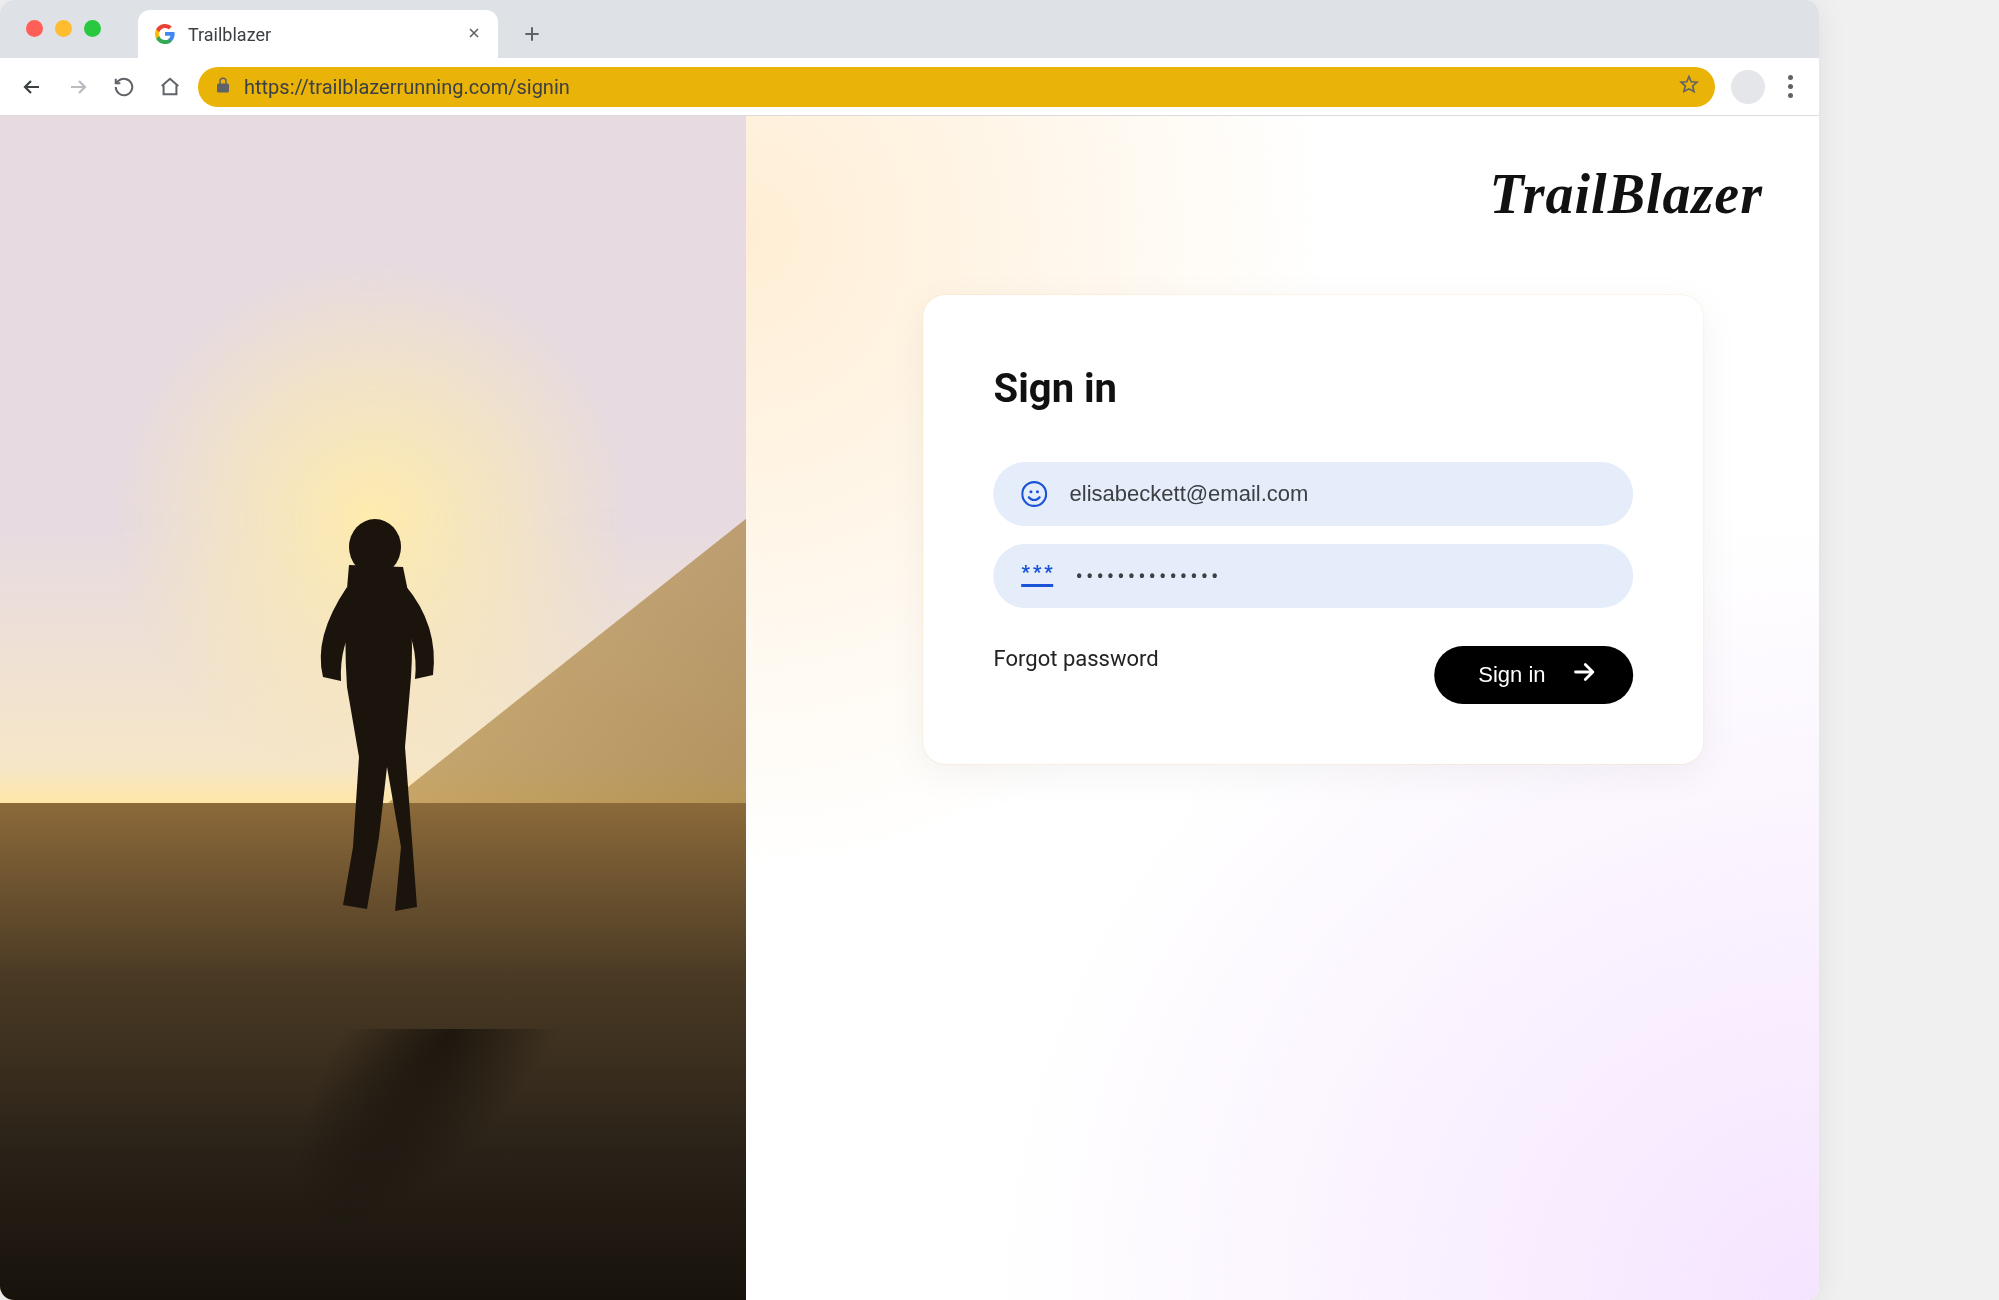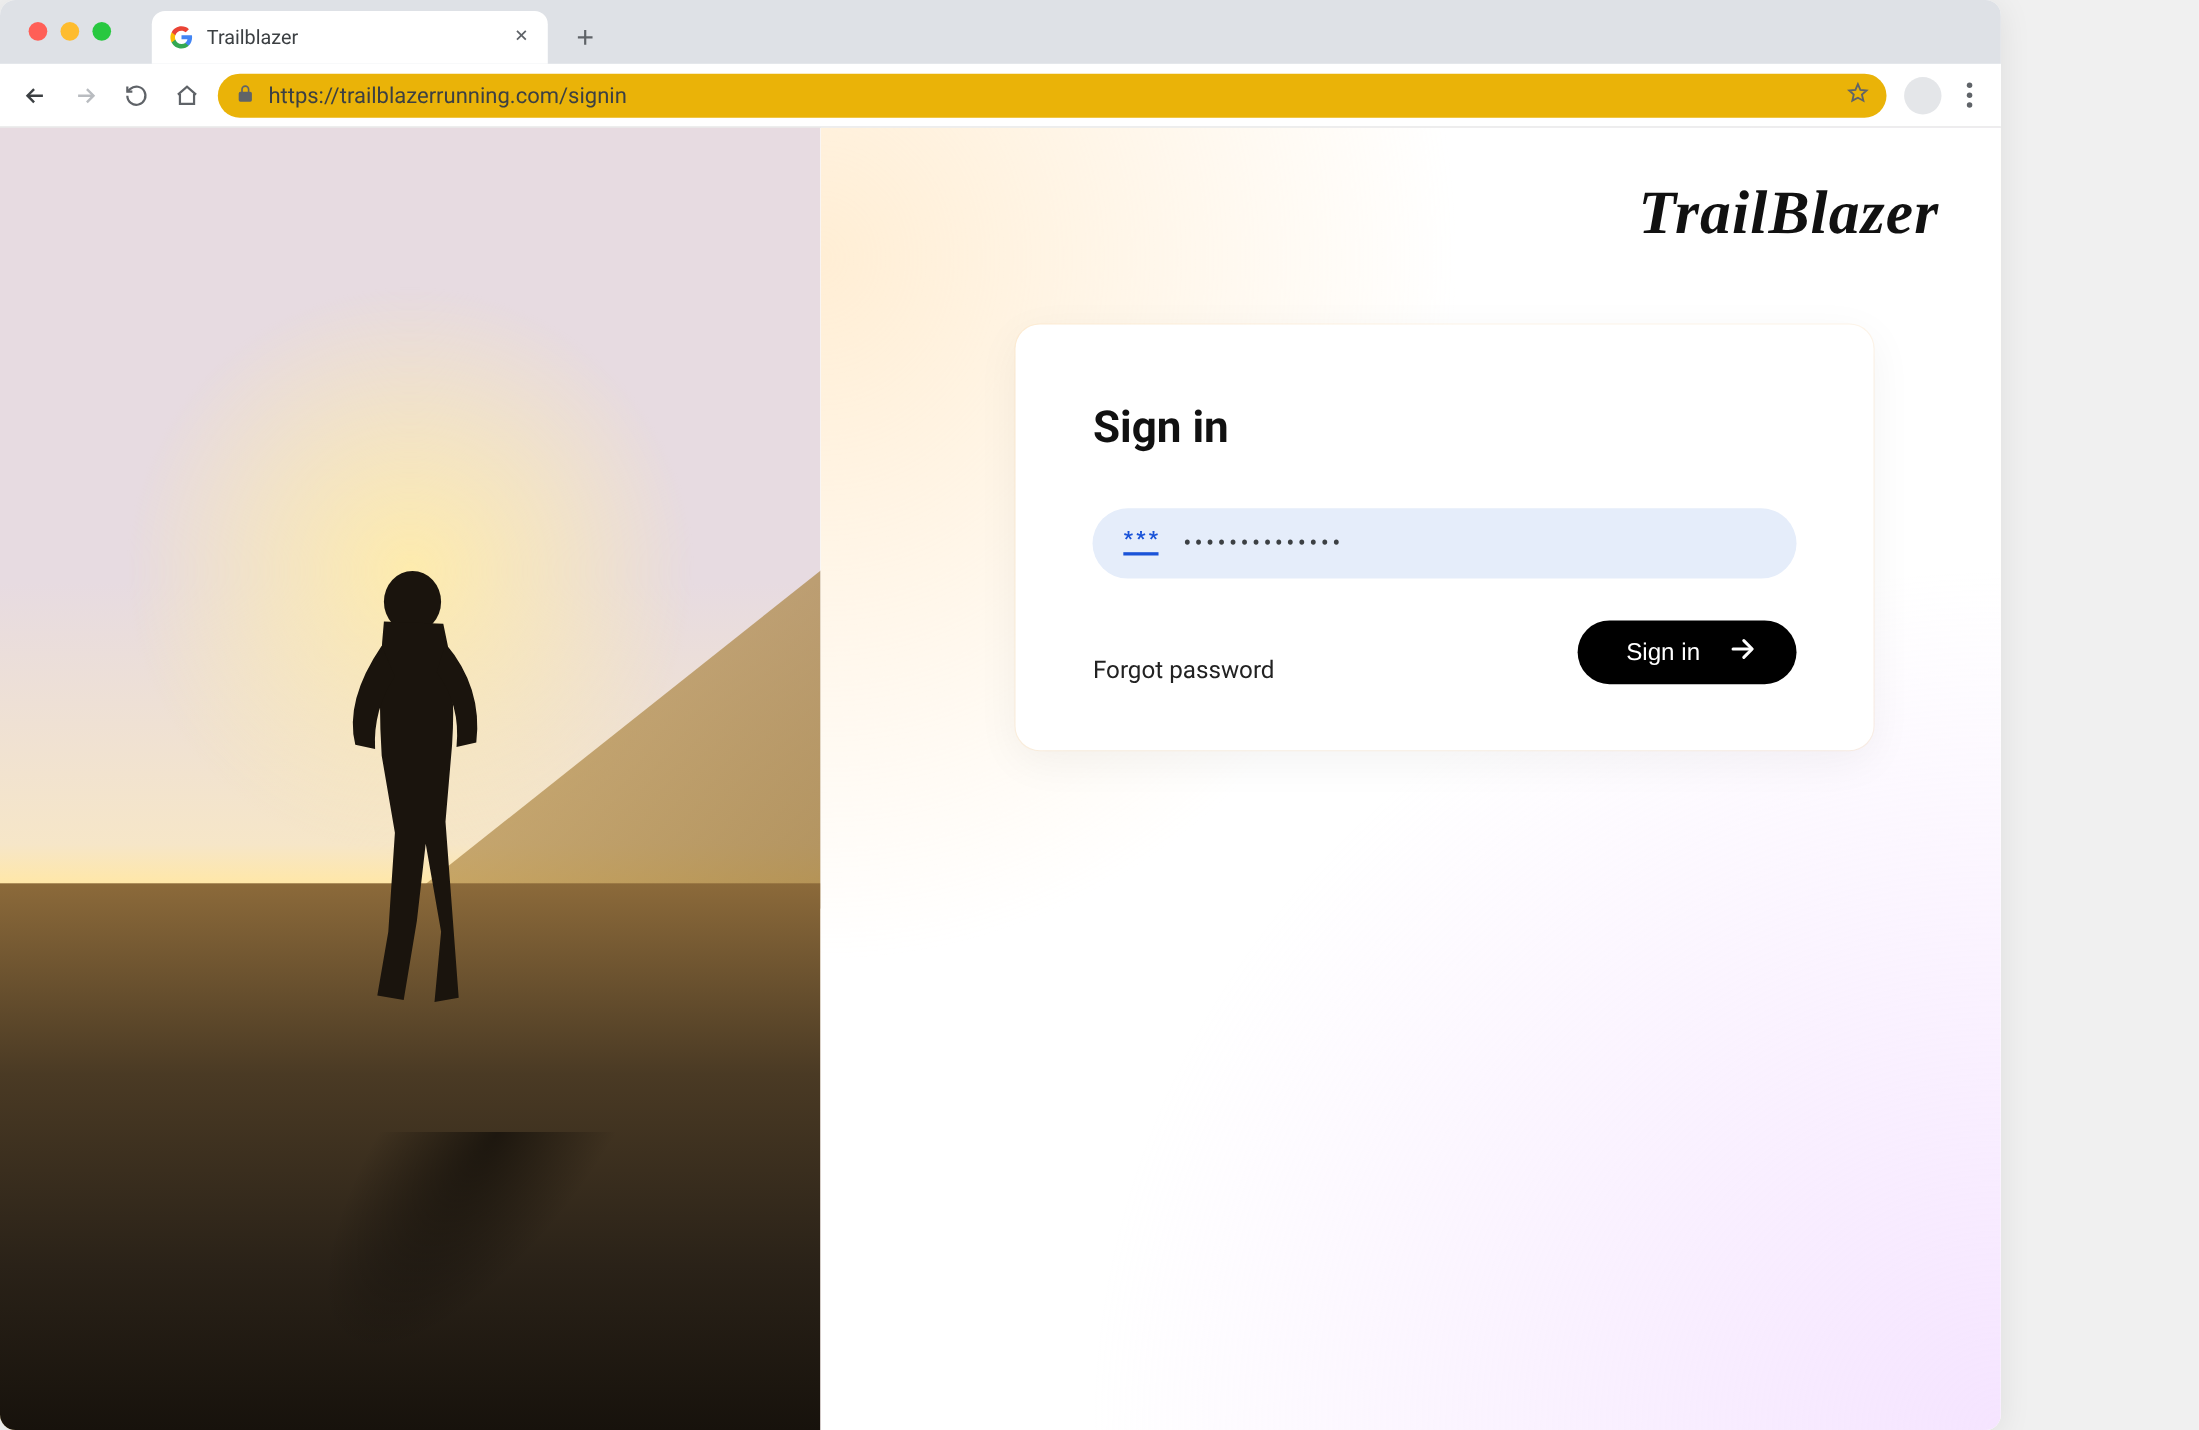--- a/index.html
+++ b/index.html
@@ -194,21 +194,21 @@
     font-size:22px; letter-spacing:3px; color:#3c4043;
   }
   .pwd-chip {
     width:32px; height:22px; display:flex; align-items:flex-start; gap:3px;
     border-bottom:3px solid #1a53d8; padding-bottom:2px;
   }
   .pwd-chip span { color:#1a53d8; font-size:18px; line-height:14px; font-weight:900; }
 
   .actions {
     margin-top:38px;
-    display:flex; align-items:flex-end; justify-content:space-between;
+    display:flex; align-items:flex-start; justify-content:space-between;
   }
   .forgot {
     font-size:22px; color:#222; cursor:pointer;
   }
   .signin-btn {
     background:#000; color:#fff;
     border:none; border-radius:30px;
     height:58px; padding:0 36px 0 44px;
     display:flex; align-items:center; gap:26px;
     font-size:22px; cursor:pointer;
@@ -320,20 +320,31 @@
         </svg>
       </div>
     </div>
 
     <div class="right">
       <div class="brand">TrailBlazer</div>
 
       <div class="card">
         <h1>Sign in</h1>
 
+        <div class="field">
+          <span class="ficon">
+            <svg viewBox="0 0 24 24">
+                <circle cx="12" cy="12" r="11" fill="none" stroke="#1a53d8" stroke-width="2"></circle>
+                <circle cx="9" cy="10" r="1.4" fill="#1a53d8"></circle>
+                <circle cx="15" cy="10" r="1.4" fill="#1a53d8"></circle>
+                <path d="M7 15c1.5 2 3 2.5 5 2.5s3.5-.5 5-2.5" fill="none" stroke="#1a53d8" stroke-width="2" stroke-linecap="round"></path>
+              </svg>
+          </span>
+          <input type="text" value="elisabeckett@email.com" style="">
+        </div>
 
         <div class="field">
           <span class="pwd-chip">
             <span>*</span>
               <span>*</span>
               <span>*</span>
           </span>
           <span class="dots">••••••••••••••</span>
         </div>
 

